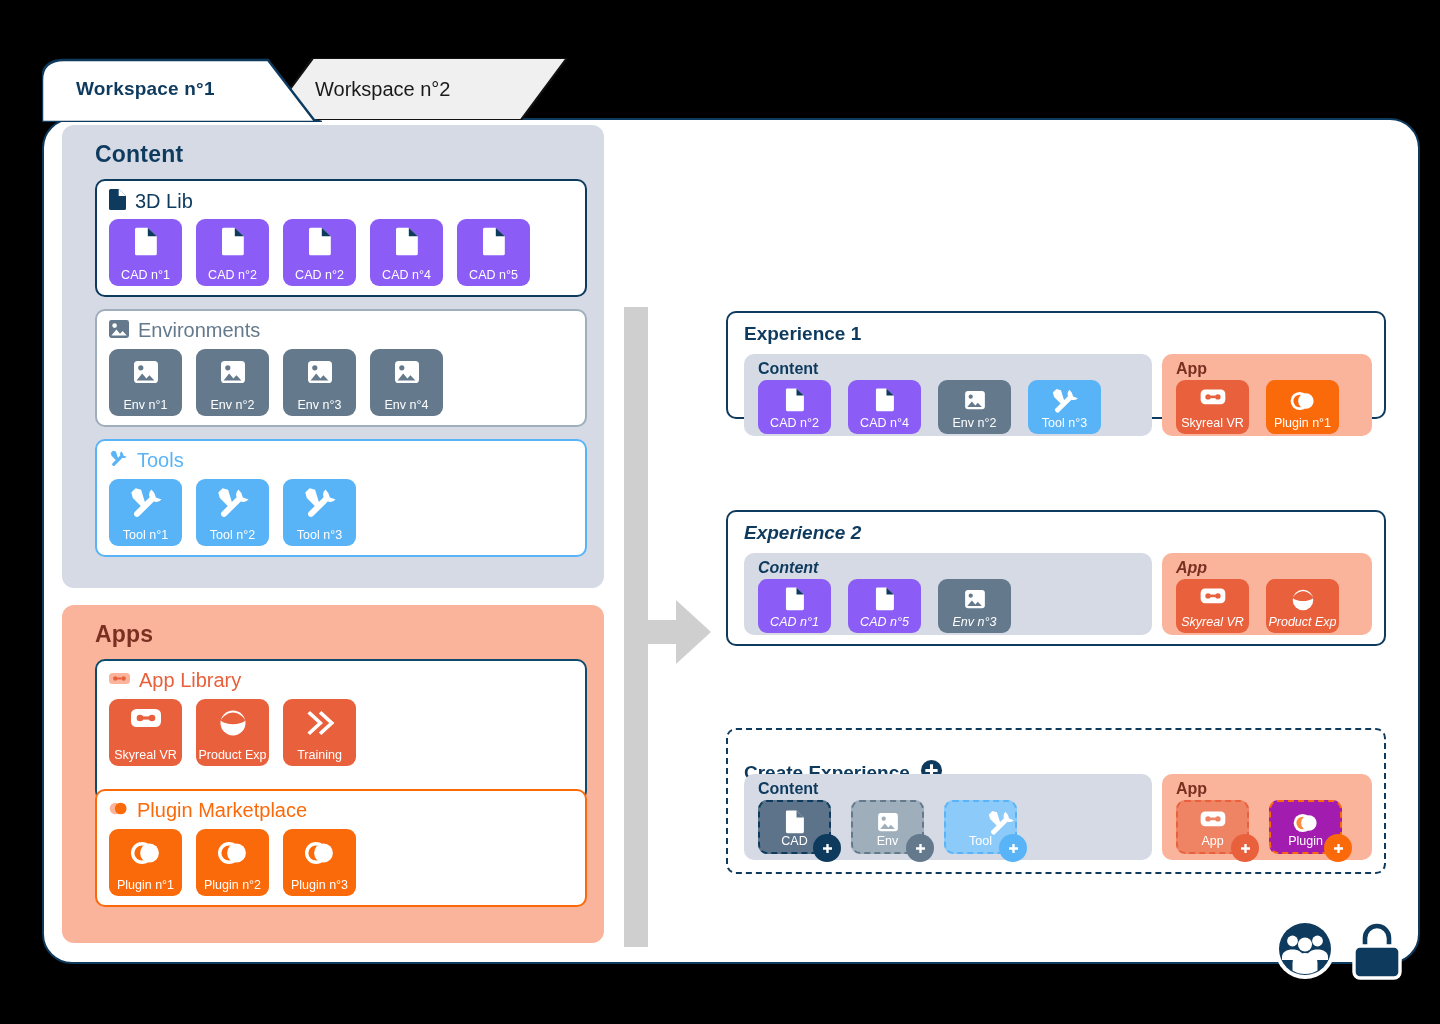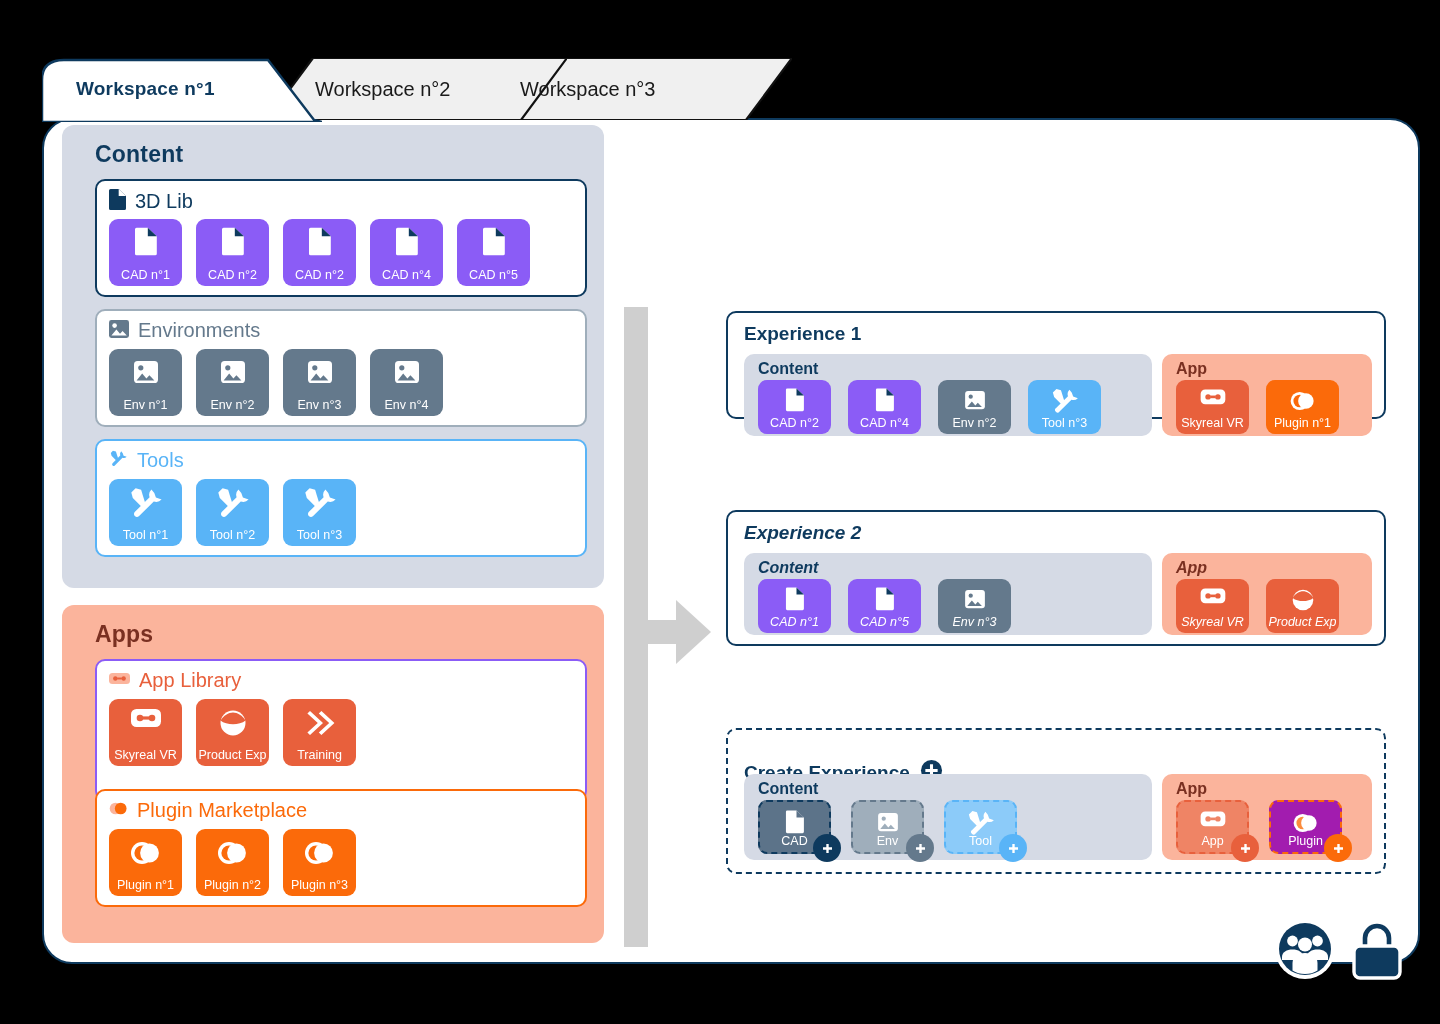--- a/index.html
+++ b/index.html
@@ -42,21 +42,21 @@
         color:#fff;white-space:nowrap;}
 
   .c-cad{background:#8b5cf6;}
   .c-env{background:#64798C;}
   .c-tool{background:#59B4F7;}
   .c-app{background:#E8603C;}
   .c-plugin{background:#FB6A0A;}
 
   .c-cad-ph{background:#5C7389;border:2.5px dashed #0E3A5E;}
   .c-env-ph{background:#9FAEBB;border:2.5px dashed #64798C;}
-  .c-tool-ph{background:#8CCBF9;border:2.5px dashed #59B4F7;}
+  .c-tool-ph{background:#8CCBF9;border:2.5px dashed #59B4F7;align-items:flex-end;}
   .c-app-ph{background:#EF8465;border:2.5px dashed #E8603C;}
   .c-plugin-ph{background:#a21caf;border:2.5px dashed #FB6A0A;}
 
   .plus-badge{position:absolute;right:-12px;bottom:-10px;width:28px;height:28px;border-radius:50%;
         display:flex;align-items:center;justify-content:center;}
   .plus-badge svg{width:15px;height:15px;}
 
   
   .exp{position:absolute;box-sizing:border-box;background:#fff;border:2px solid #0E3A5E;border-radius:10px;}
   .exp-dashed{border:2.5px dashed #0E3A5E;}
@@ -73,26 +73,20 @@
 </style>
 </head>
 <body>
 
 <div class="stage">
 
   <div class="window">
 
     <div class="tabs">
 
-      <div class="tab tab-inactive" style="left:430px;width:320px;padding-left:48px;">
-        <svg class="shape" viewBox="0 0 320 62" preserveAspectRatio="none" style="border:none;background:none;">
-          <path d="M0,62 L46,0 L320,0 L274,62 Z" fill="#F0F0F0" stroke="#111" stroke-width="2.2"></path>
-        </svg>
-        <span class="lbl">Workspace n°3</span>
-      </div>
       <div class="tab tab-inactive" style="left:225px;width:300px;padding-left:48px;">
         <svg class="shape" viewBox="0 0 300 62" preserveAspectRatio="none" style="border:none;background:none;">
           <path d="M0,62 L46,0 L300,0 L254,62 Z" fill="#F0F0F0" stroke="#111" stroke-width="2.2"></path>
         </svg>
         <span class="lbl">Workspace n°2</span>
       </div>
       <div class="tab tab-active" style="left:0;width:280px;padding-left:34px;">
         <svg style="position:absolute;left:0;top:0;width:100%;height:64px;z-index:1;" viewBox="0 0 280 64" preserveAspectRatio="none">
           <path d="M0,64 L0,22 Q0,2 22,2 L226,2 L272,62 L280,64 Z" fill="#fff" stroke="#0E3A5E" stroke-width="2.5"></path>
         </svg>
@@ -241,21 +235,21 @@
                   </svg></span>
               <span class="cl">Tool n°3</span>
             </div>
           </div>
         </div>
       </div>
 
       <div class="panel left-apps">
         <div class="panel-title" style="position:absolute;left:33px;top:16px;font-size:23px;color:#7A3021;">Apps</div>
 
-        <div class="grp" style="left:33px;top:54px;width:492px;height:142px;border:2px solid #8b5cf6;">
+        <div class="grp" style="left:33px;top:54px;width:492px;height:142px;border:2px solid #0c4a6e;">
           <div class="grp-head" style="position:absolute;left:12px;top:8px;">
             <span style="display:block;">
               <svg width="21" height="15" viewBox="0 0 30 20">
                   <rect x="0" y="2" width="30" height="16" rx="5" fill="#FBB49C"></rect>
                   <circle cx="9" cy="10" r="3.1" fill="#E8603C"></circle>
                   <circle cx="21" cy="10" r="3.1" fill="#E8603C"></circle>
                   <rect x="11.6" y="8.6" width="6.8" height="2.8" fill="#E8603C"></rect>
                 </svg>
             </span>
             <span class="t" style="color:#E8603C;">App Library</span>

